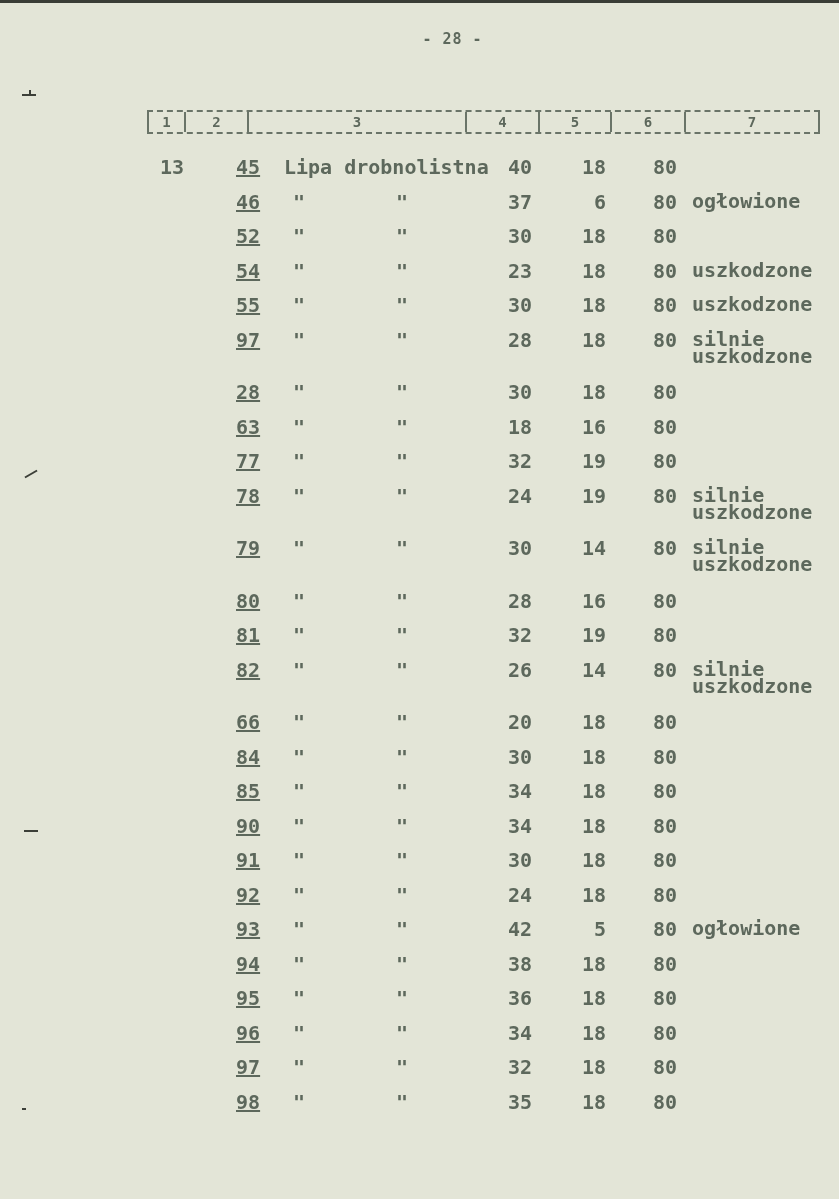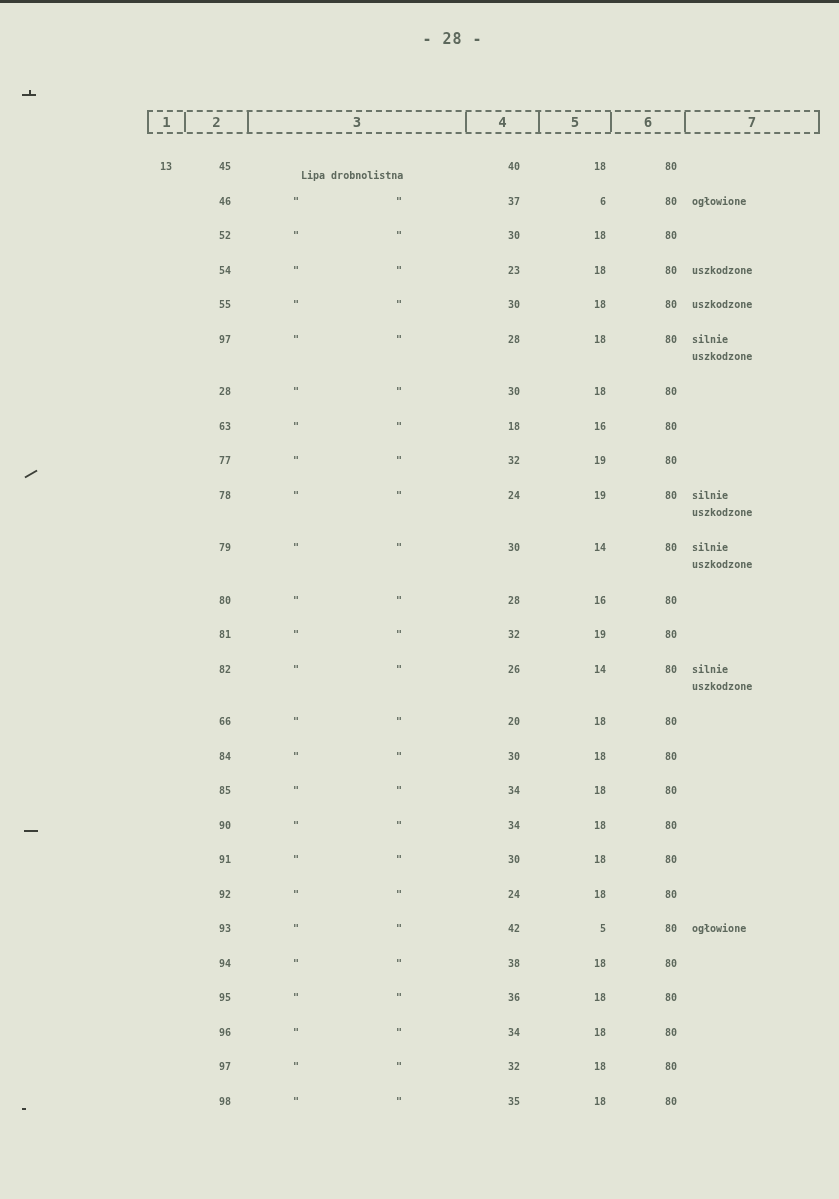--- a/index.html
+++ b/index.html
@@ -69,32 +69,32 @@
     .header-cell:last-child { border-right: none; }
     .table-body {
       position: absolute;
       top: 150px;
       left: 0;
       width: 839px;
     }
     .row {
       position: relative;
       height: 34.5px;
-      font-size: 10px;
+      font-size: 20px;
     }
     .row.tall { height: 52.5px; }
     .cell {
       position: absolute;
       top: 8px;
       white-space: nowrap;
       line-height: 18px;
     }
     .c1 { left: 160px; width: 30px; }
-    .c2 { left: 219px; width: 30px; }
-    .c3a { left: 301px; margin-top: 9px; }
+    .c2 { left: 236px; width: 30px; text-decoration: underline; }
+    .c3a { left: 284px; }
     .ditto1 { left: 293px; }
     .ditto2 { left: 396px; }
     .c4 { left: 508px; width: 30px; text-align: left; }
     .c5 { left: 574px; width: 32px; text-align: right; }
     .c6 { left: 645px; width: 32px; text-align: right; }
     .c7 { left: 692px; line-height: 17px; white-space: pre-line; }
   </style>
 </head>
 <body>
 

